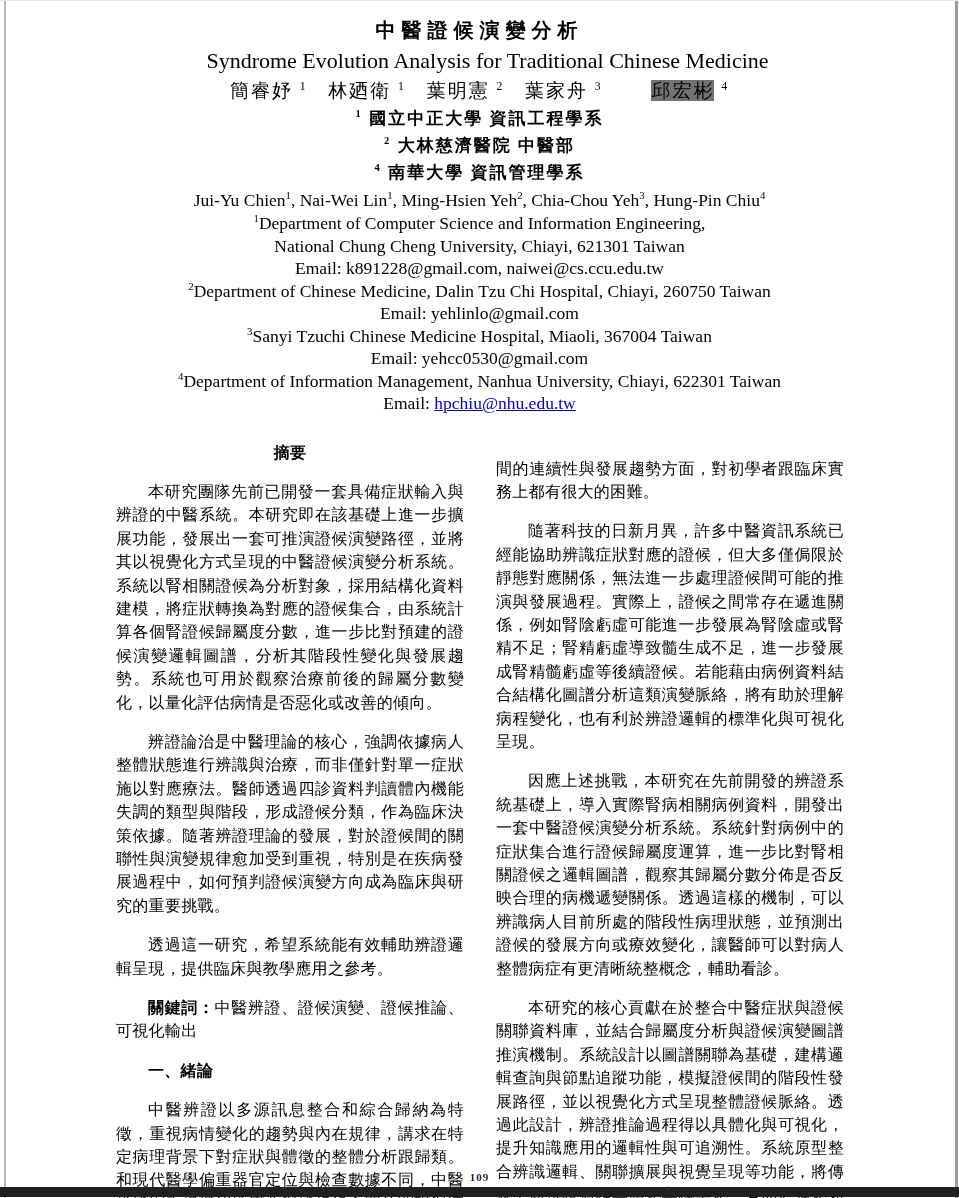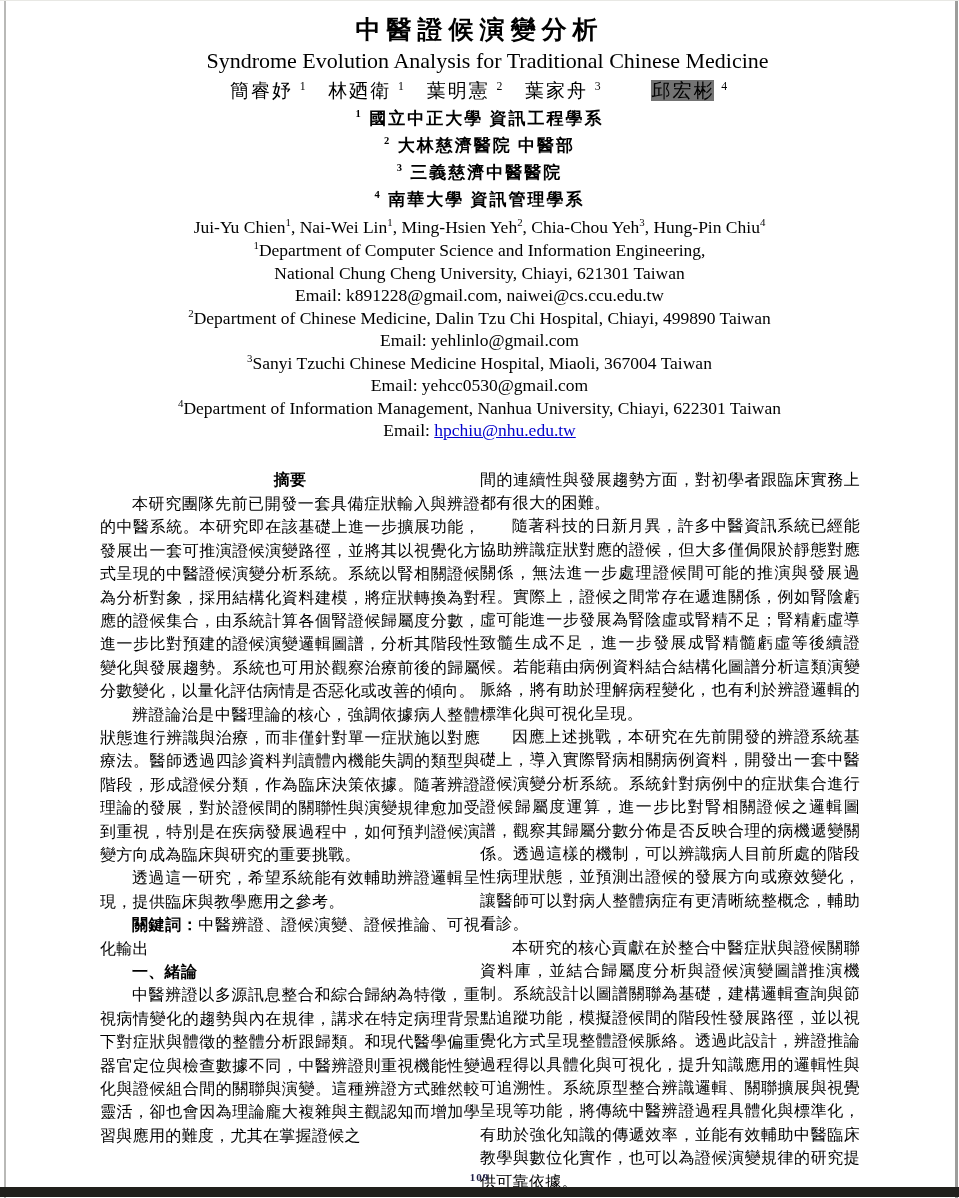--- a/index.html
+++ b/index.html
@@ -12,21 +12,21 @@
     color:#000;
     overflow:hidden;
     border-top:1px solid #e8e8e4;
   }
   .edge-left{position:absolute;left:4px;top:0;bottom:0;width:2px;background:#b9b9b7;}
   .edge-right{position:absolute;right:1px;top:0;bottom:0;width:3px;background:#9d9d9b;}
   .edge-bottom{position:absolute;left:0;right:0;bottom:2px;height:10px;background:#21201c;}
 
   
   .header{padding-top:14px;text-align:center;}
-  .title-cn{font-size:25px;font-weight:bold;letter-spacing:6px;line-height:30px;}
+  .title-cn{font-size:20px;font-weight:bold;letter-spacing:6px;line-height:30px;}
   .title-en{font-size:22px;font-weight:normal;line-height:28px;margin-top:2px;padding-left:16px;}
   .authors-cn{font-size:19px;line-height:28px;margin-top:2px;letter-spacing:2px;}
   .authors-cn .author{margin:0 7px;}
   .affil-cn{font-size:17px;line-height:27px;letter-spacing:2px;font-weight:bold;}
   .authors-en{font-size:17.5px;line-height:23px;margin-top:3px;}
   .affil-en{font-size:17.5px;line-height:22.5px;}
   sup{font-size:62%;vertical-align:super;line-height:0;}
   .hl{background:#737373;margin-left:28px;}
   a.email-link{color:#0000cc;text-decoration:underline;cursor:pointer;}
 
@@ -37,21 +37,21 @@
     box-sizing:border-box;
   }
   .col{
     width:380px;
     font-size:16px;
     line-height:23.4px;
     text-align:justify;
     letter-spacing:0.3px;
   }
   .abs-heading{text-align:center;font-weight:bold;font-size:16px;margin:0 0 1px 0;}
-  .col p{margin:0;text-indent:2em;}
+  .col p{margin:16px;text-indent:2em;}
   .col p.noindent{text-indent:0;}
   .kw{margin-top:25px;text-indent:0;}
   .kw .kw-label{font-weight:bold;}
   .sec-heading{font-weight:bold;font-size:16px;margin:42px 0 0 0;text-indent:0;}
 
   
   .page-num{
     position:absolute;left:0;right:0;bottom:16px;
     text-align:center;
     font-size:11px;font-weight:bold;color:#1e1e46;
@@ -72,31 +72,30 @@
     <div class="authors-cn">
       <span class="author"><span>簡睿妤</span> <sup>1</sup></span>
       <span class="author"><span>林廼衛</span> <sup>1</sup></span>
       <span class="author"><span>葉明憲</span> <sup>2</sup></span>
       <span class="author"><span>葉家舟</span> <sup>3</sup></span>
       <span class="author"><span class="hl">邱宏彬</span> <sup>4</sup></span>
     </div>
 
     <div class="affil-cn"><sup>1</sup> <span>國立中正大學 資訊工程學系</span></div>
     <div class="affil-cn"><sup>2</sup> <span>大林慈濟醫院 中醫部</span></div>
-    <div class="affil-cn"><sup>3</sup> <span>三義慈濟中醫醫院</span></div>
     <div class="affil-cn"><sup>4</sup> <span>南華大學 資訊管理學系</span></div>
 
     <div class="authors-en">
       <span><span>Jui-Yu Chien</span><sup>1</sup><span>, </span></span><span><span>Nai-Wei Lin</span><sup>1</sup><span>, </span></span><span><span>Ming-Hsien Yeh</span><sup>2</sup><span>, </span></span><span><span>Chia-Chou Yeh</span><sup>3</sup><span>, </span></span><span><span>Hung-Pin Chiu</span><sup>4</sup><span></span></span>
     </div>
 
     <div class="affil-en"><sup>1</sup><span>Department of Computer Science and Information Engineering,</span></div>
     <div class="affil-en"><span>National Chung Cheng University, Chiayi, 621301 Taiwan</span></div>
     <div class="affil-en"><span>Email: k891228@gmail.com, naiwei@cs.ccu.edu.tw</span></div>
-    <div class="affil-en"><sup>2</sup><span>Department of Chinese Medicine, Dalin Tzu Chi Hospital, Chiayi, 499890 Taiwan</span></div>
+    <div class="affil-en"><sup>2</sup><span>Department of Chinese Medicine, Dalin Tzu Chi Hospital, Chiayi, 260750 Taiwan</span></div>
     <div class="affil-en"><span>Email: yehlinlo@gmail.com</span></div>
     <div class="affil-en"><sup>3</sup><span>Sanyi Tzuchi Chinese Medicine Hospital, Miaoli, 367004 Taiwan</span></div>
     <div class="affil-en"><span>Email: yehcc0530@gmail.com</span></div>
     <div class="affil-en"><sup>4</sup><span>Department of Information Management, Nanhua University, Chiayi, 622301 Taiwan</span></div>
     <div class="affil-en"><span>Email: </span><a class="email-link">hpchiu@nhu.edu.tw</a></div>
   </div>
 
   <div class="columns">
     <div class="col">
       <div class="abs-heading">摘要</div>

